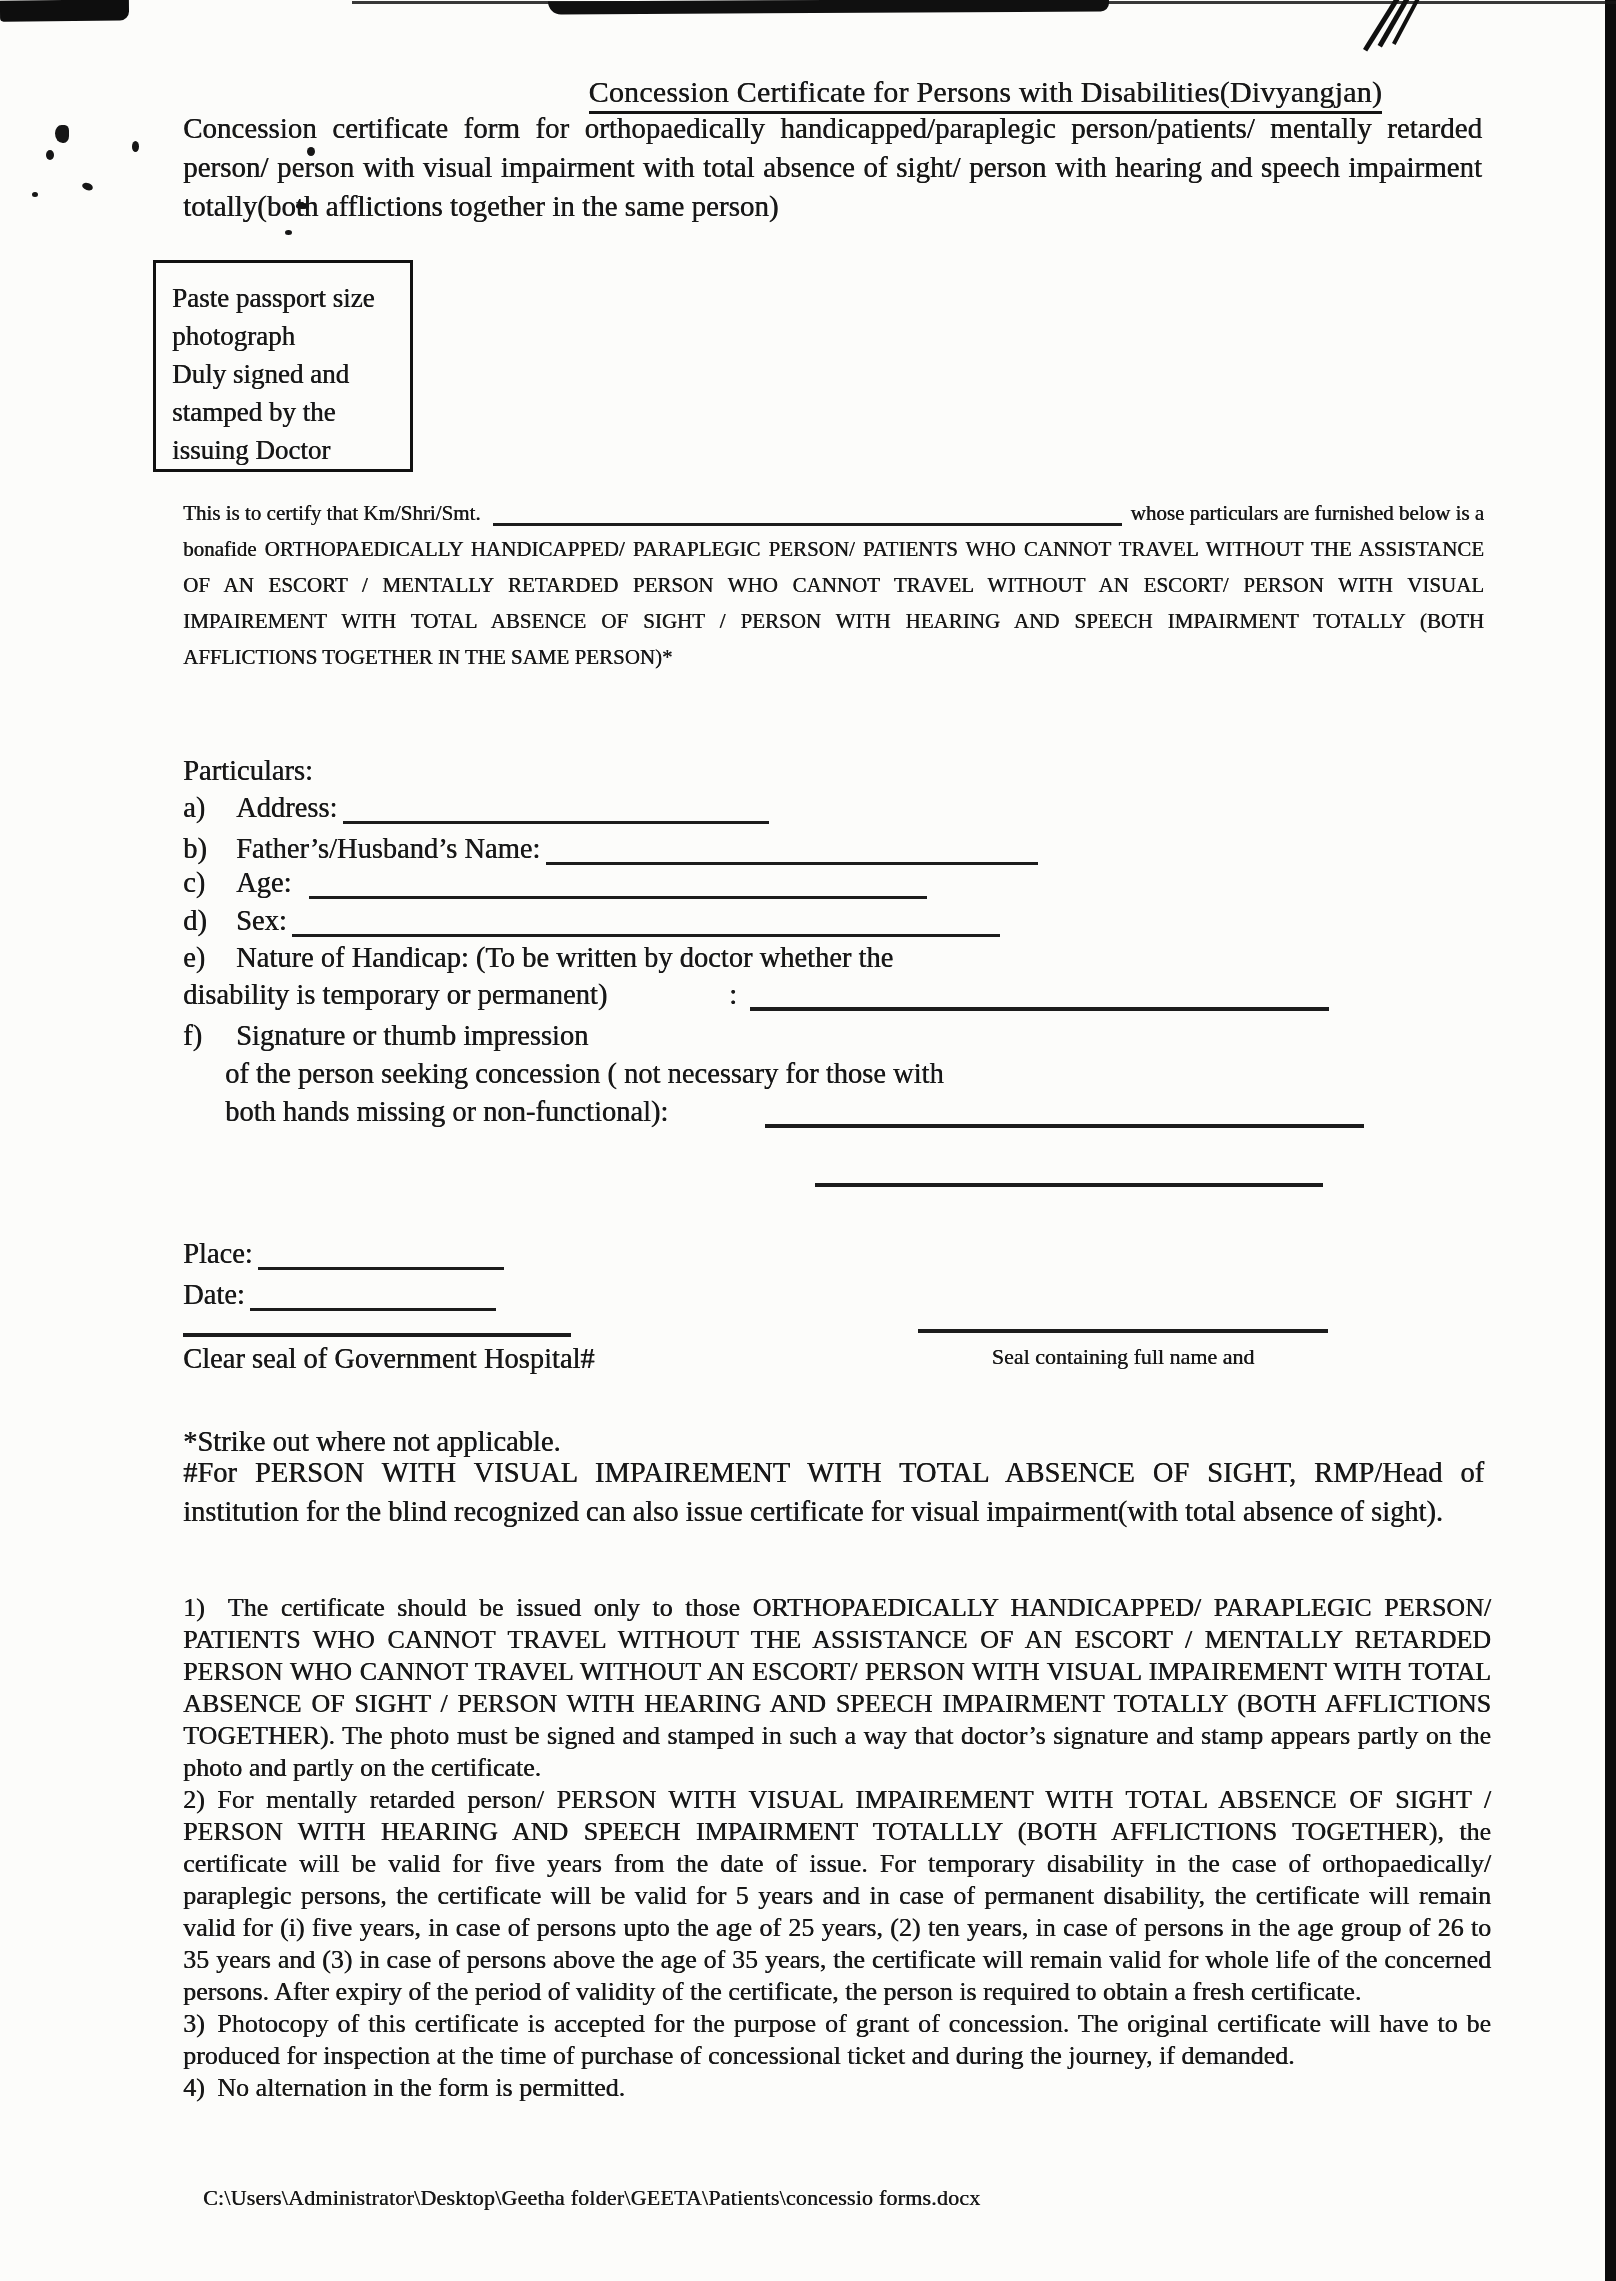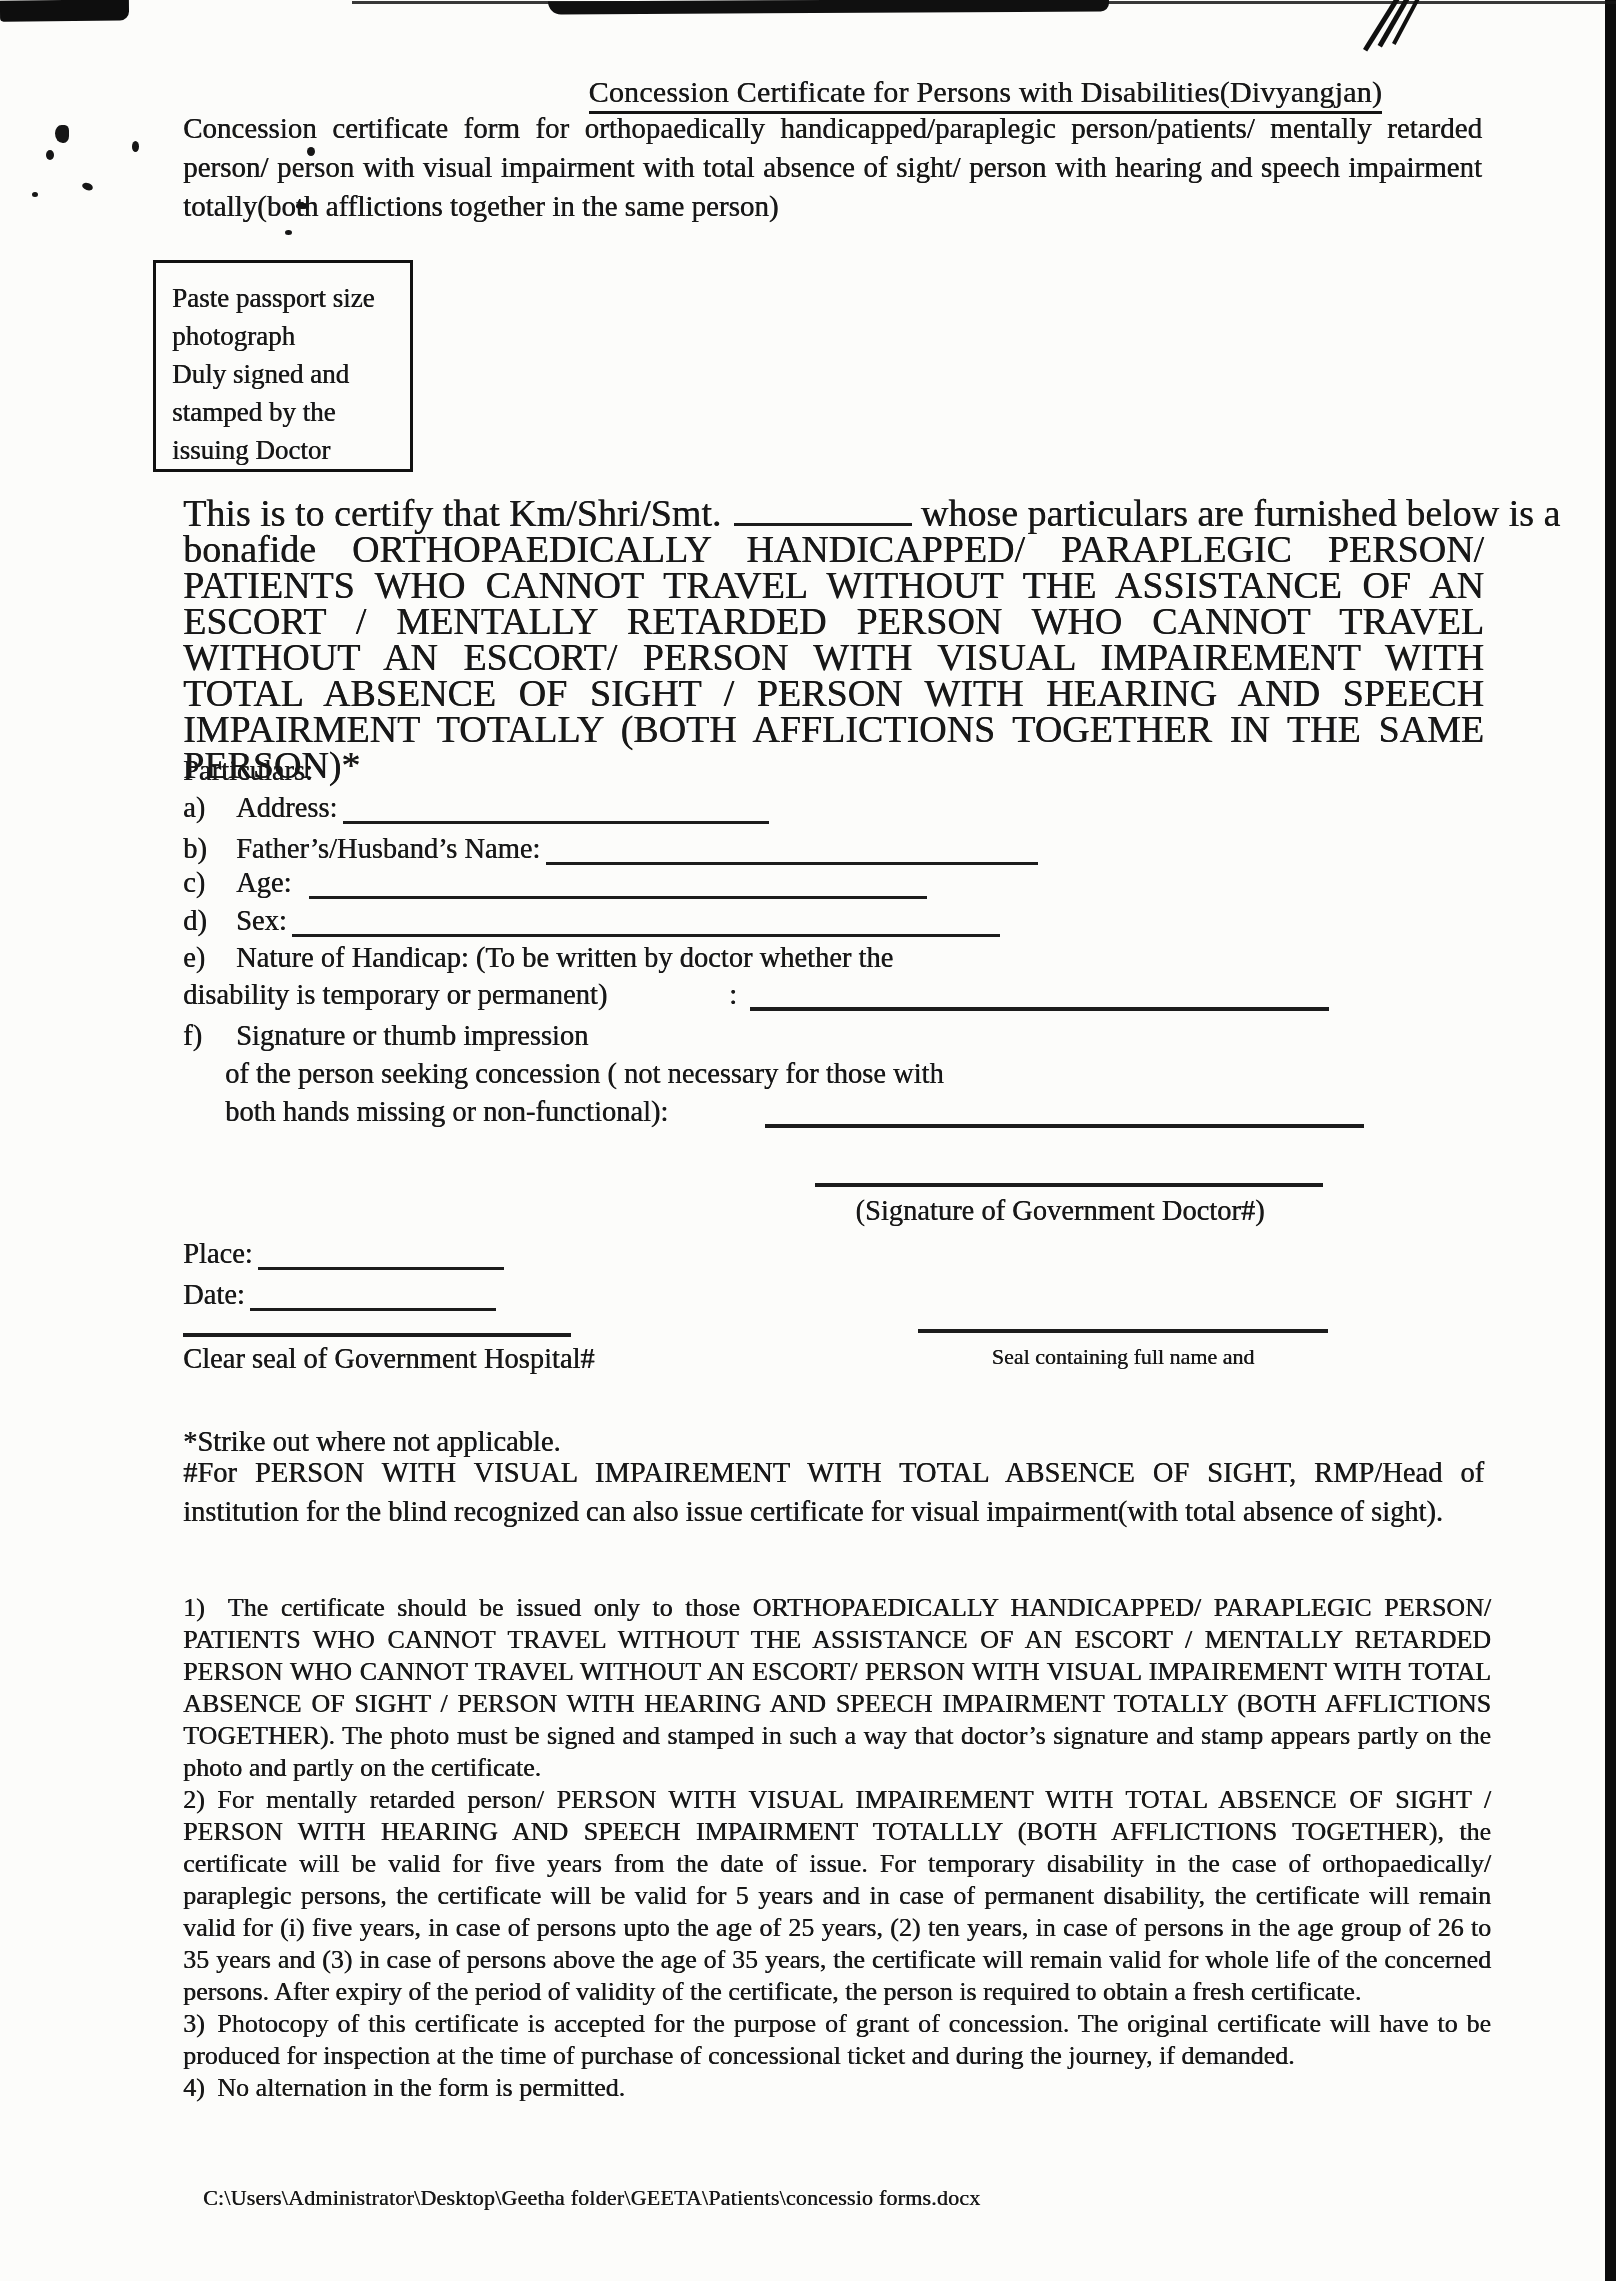--- a/index.html
+++ b/index.html
@@ -18,21 +18,21 @@
   .top-blob{left:0;top:0;width:129px;height:21.4px;background:#0e0e0e;border-radius:0 0 9px 3.6px;transform:rotate(-0.6deg);}
   .top-band{left:548px;top:0;width:561px;height:13.4px;background:#101010;border-radius:0 0 12.5px 19.6px;transform:rotate(-0.3deg);}
   .top-line{left:352px;top:0.9px;width:1264px;height:3.6px;background:#151515;opacity:.85;}
   .scratch{background:#101010;}
   .speck{position:absolute;background:#161616;border-radius:50%;}
   
   .title-wrap{left:134px;top:75px;width:1248px;text-align:right;}
   .title{font-size:30px;letter-spacing:0.2px;border-bottom:3.6px solid #141414;padding-bottom:2.7px;}
   .intro{left:183px;top:109px;width:1299px;font-size:29px;line-height:39px;text-align:justify;text-align-last:left;margin:0;}
   .photo-box{left:153px;top:260px;width:260px;height:212px;border:3.6px solid #111;box-sizing:border-box;padding:16px 9px 0 16px;font-size:27px;line-height:38px;}
-  .certify{left:183px;top:495px;width:1301px;font-size:38px;line-height:36px;}
+  .certify{left:183px;top:495px;width:1301px;font-size:21px;line-height:36px;}
   .certify-first{display:flex;align-items:flex-end;white-space:nowrap;}
   .certify-blank{flex:1;border-bottom:3.6px solid #1c1c1c;margin:0 9px 5.3px 12.5px;height:0.9px;min-width:178px;}
   .certify-body{text-align:justify;text-align-last:left;}
   .row{position:absolute;white-space:nowrap;font-size:28.5px;line-height:34px;}
   .lbl{display:inline-block;width:53px;}
   .bl{display:inline-block;border-bottom:3.6px solid #1c1c1c;height:27px;vertical-align:-7.1px;margin-left:5.3px;}
   .bl-a{width:426px;}
   .bl-b{width:492px;}
   .bl-c{width:618px;}
   .bl-d{width:708px;}
@@ -116,21 +116,20 @@
   <div class="uline" style="left:750px;top:1007px;width:579px;"></div>
 
   <div class="row" style="left:183px;top:1019px;">
     <span class="lbl">f)</span><span>Signature or thumb impression</span>
   </div>
   <div class="row" style="left:225px;top:1057px;">of the person seeking concession ( not necessary for those with</div>
   <div class="row" style="left:225px;top:1095px;">both hands missing or non-functional):</div>
   <div class="uline" style="left:765px;top:1124px;width:599px;"></div>
 
   <div class="uline" style="left:815px;top:1183px;width:508px;"></div>
-  <div class="row" style="left:766px;top:1194px;width:588px;text-align:center;">(Signature of Government Doctor#)</div>
 
   <div class="row" style="left:183px;top:1237px;">
     <span>Place:</span><span class="bl bl-pd"></span>
   </div>
   <div class="row" style="left:183px;top:1278px;">
     <span>Date:</span><span class="bl bl-pd"></span>
   </div>
 
   <div class="uline" style="left:183px;top:1333px;width:388px;"></div>
   <div class="row" style="left:183px;top:1342px;">Clear seal of Government Hospital#</div>

